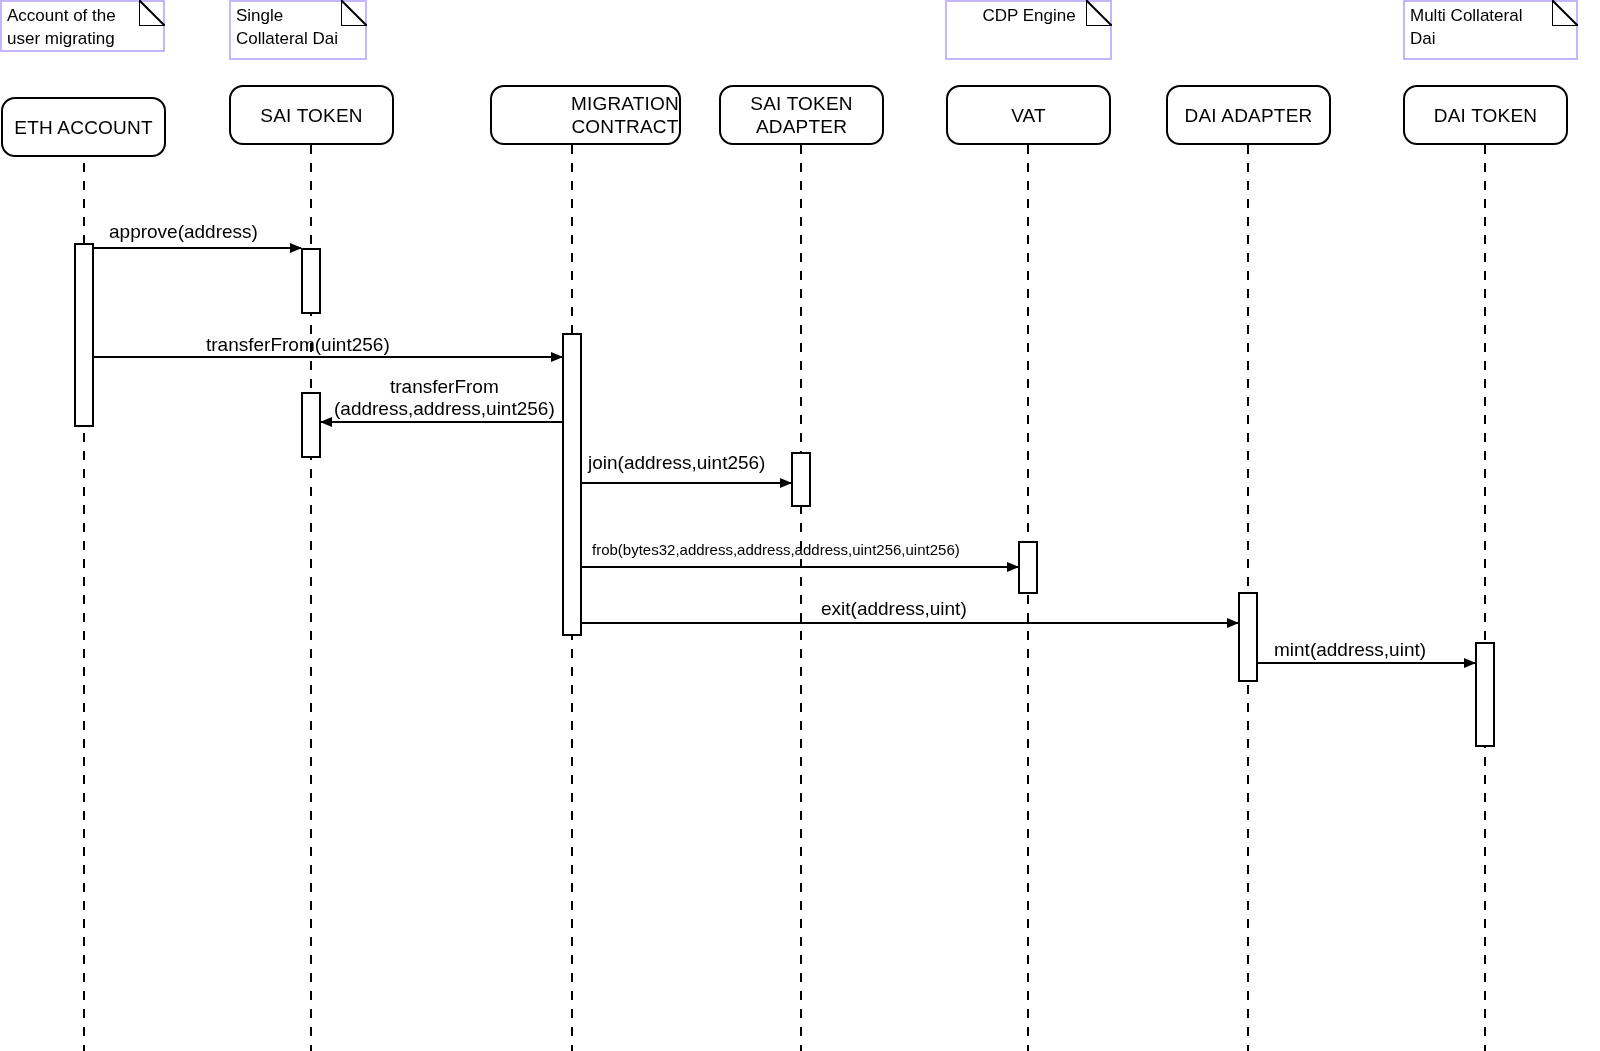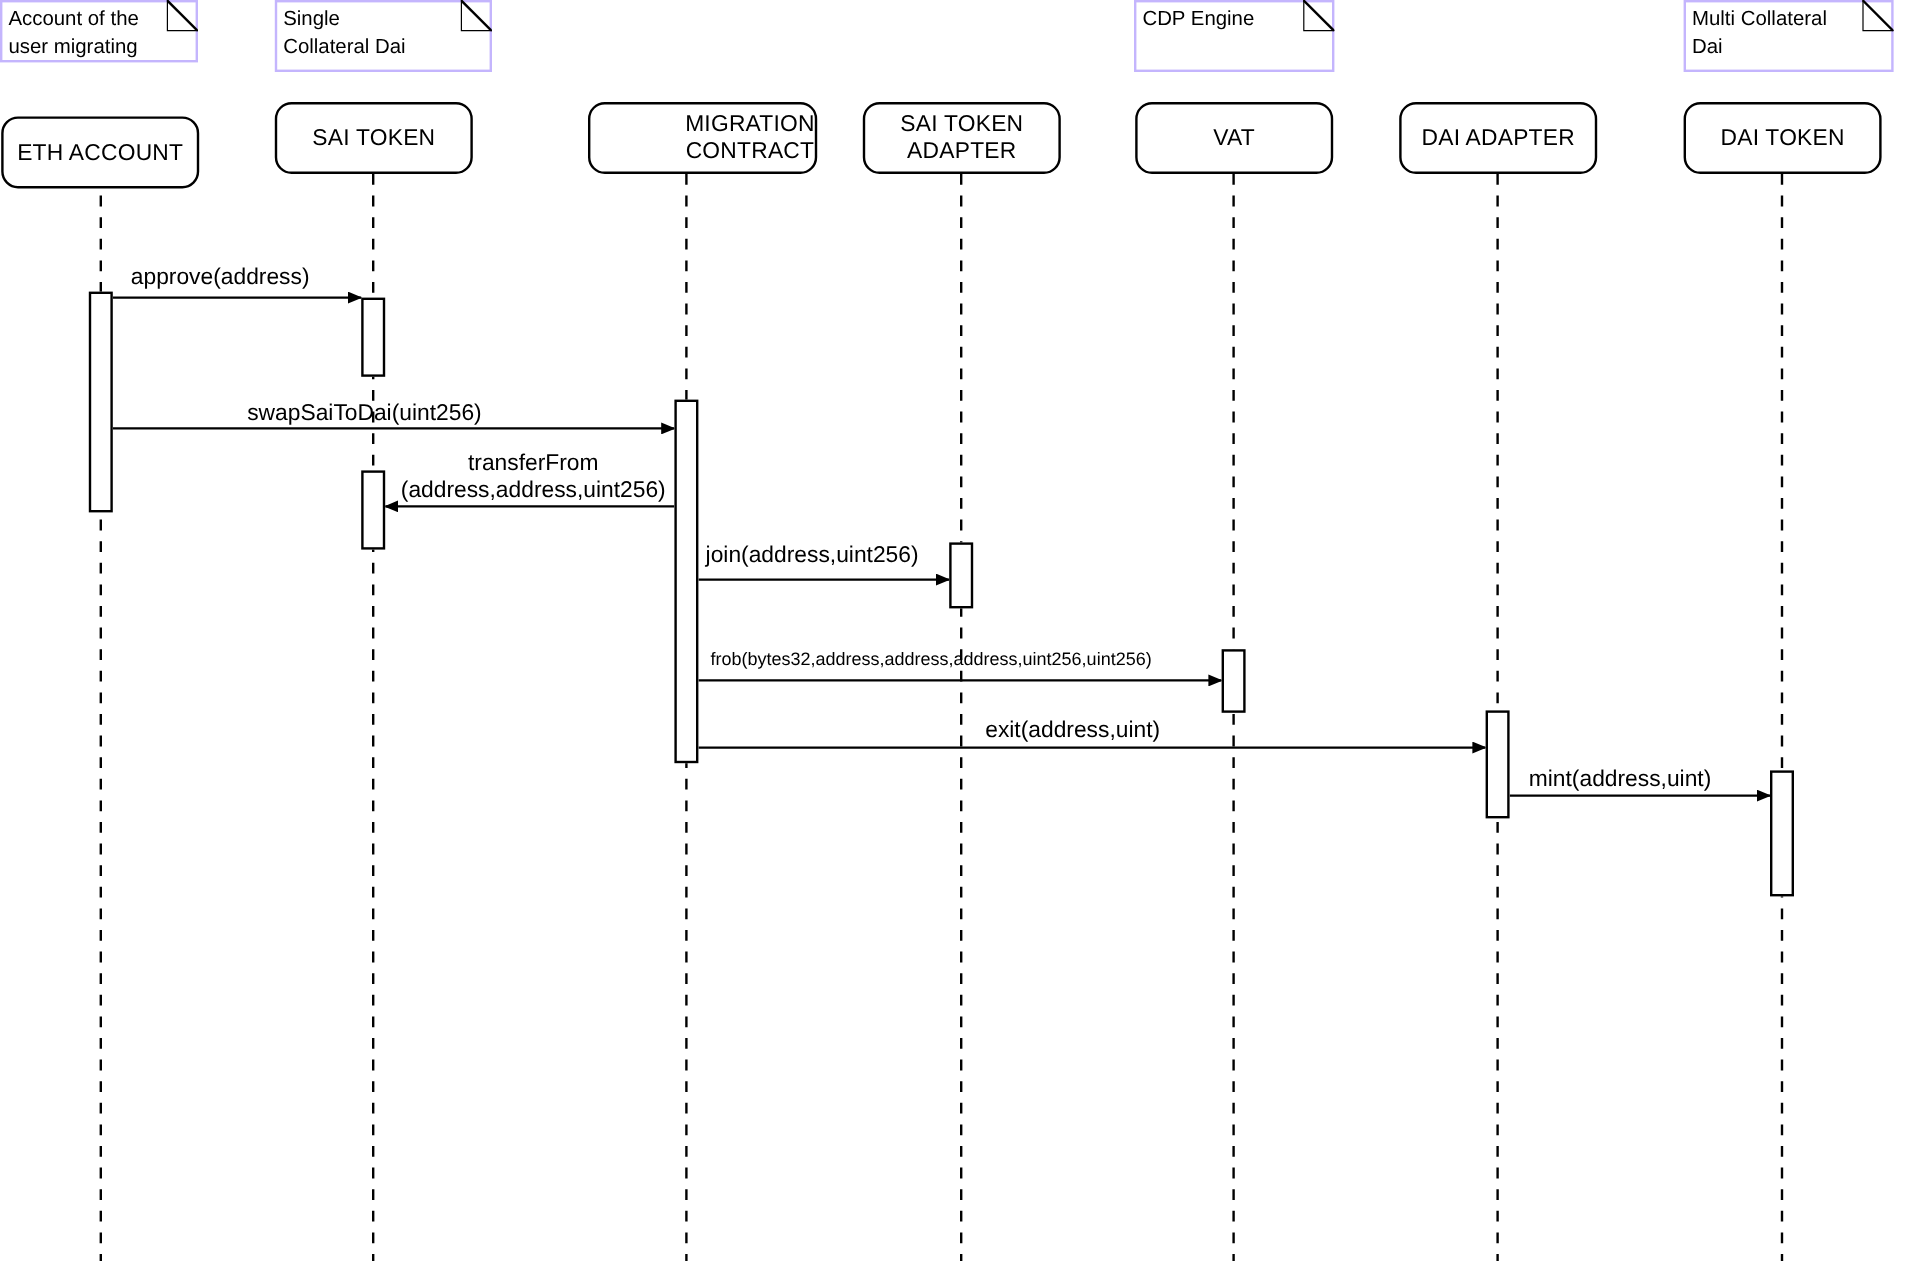--- a/index.html
+++ b/index.html
@@ -117,27 +117,27 @@
       </g>
   </svg>
 
   <div id="notes-layer">
       <div class="note" style="left: 0px; top: 0px; width: 165px; height: 52px;"><span>Account of the
 user migrating</span><svg class="corner-svg" viewBox="0 0 26 26">
           <polygon points="0,0 26,26 0,26" fill="#ffffff" stroke="none"></polygon>
           <polyline points="0,0 0,26 26,26" fill="none" stroke="#000000" stroke-width="2"></polyline>
           <line x1="0" y1="0" x2="26" y2="26" stroke="#000000" stroke-width="2"></line>
         </svg></div>
-      <div class="note" style="left: 229px; top: 0px; width: 181px; height: 60px;"><span>Single
+      <div class="note" style="left: 229px; top: 0px; width: 138px; height: 60px;"><span>Single
 Collateral Dai</span><svg class="corner-svg" viewBox="0 0 26 26">
           <polygon points="0,0 26,26 0,26" fill="#ffffff" stroke="none"></polygon>
           <polyline points="0,0 0,26 26,26" fill="none" stroke="#000000" stroke-width="2"></polyline>
           <line x1="0" y1="0" x2="26" y2="26" stroke="#000000" stroke-width="2"></line>
         </svg></div>
-      <div class="note" style="left: 945px; top: 0px; width: 167px; height: 60px;"><span>CDP Engine</span><svg class="corner-svg" viewBox="0 0 26 26">
+      <div class="note" style="left: 945px; top: 0px; width: 167px; height: 60px; text-align: center;"><span>CDP Engine</span><svg class="corner-svg" viewBox="0 0 26 26">
           <polygon points="0,0 26,26 0,26" fill="#ffffff" stroke="none"></polygon>
           <polyline points="0,0 0,26 26,26" fill="none" stroke="#000000" stroke-width="2"></polyline>
           <line x1="0" y1="0" x2="26" y2="26" stroke="#000000" stroke-width="2"></line>
         </svg></div>
       <div class="note" style="left: 1403px; top: 0px; width: 175px; height: 60px;"><span>Multi Collateral
 Dai</span><svg class="corner-svg" viewBox="0 0 26 26">
           <polygon points="0,0 26,26 0,26" fill="#ffffff" stroke="none"></polygon>
           <polyline points="0,0 0,26 26,26" fill="none" stroke="#000000" stroke-width="2"></polyline>
           <line x1="0" y1="0" x2="26" y2="26" stroke="#000000" stroke-width="2"></line>
         </svg></div>
@@ -172,21 +172,21 @@
       <div class="activation" style="left: 301px; top: 248px; width: 20px; height: 66px;"></div>
       <div class="activation" style="left: 562px; top: 333px; width: 20px; height: 303px;"></div>
       <div class="activation" style="left: 301px; top: 392px; width: 20px; height: 66px;"></div>
       <div class="activation" style="left: 791px; top: 452px; width: 20px; height: 55px;"></div>
       <div class="activation" style="left: 1018px; top: 541px; width: 20px; height: 53px;"></div>
       <div class="activation" style="left: 1238px; top: 592px; width: 20px; height: 90px;"></div>
       <div class="activation" style="left: 1475px; top: 642px; width: 20px; height: 105px;"></div>
     </div>
   <div id="labels-layer">
       <div class="msg-label" style="left: 109px; top: 221px;">approve(address)</div>
-      <div class="msg-label" style="left: 206px; top: 334px;">swapSaiToDai(uint256)</div>
+      <div class="msg-label" style="left: 206px; top: 334px;">transferFrom(uint256)</div>
       <div class="msg-label" style="left: 334px; top: 376px;">transferFrom
 (address,address,uint256)</div>
       <div class="msg-label" style="left: 588px; top: 452px;">join(address,uint256)</div>
       <div class="msg-label small" style="left: 592px; top: 541px;">frob(bytes32,address,address,address,uint256,uint256)</div>
       <div class="msg-label" style="left: 821px; top: 598px;">exit(address,uint)</div>
       <div class="msg-label" style="left: 1274px; top: 639px;">mint(address,uint)</div>
     </div>
 
 </div>
 

